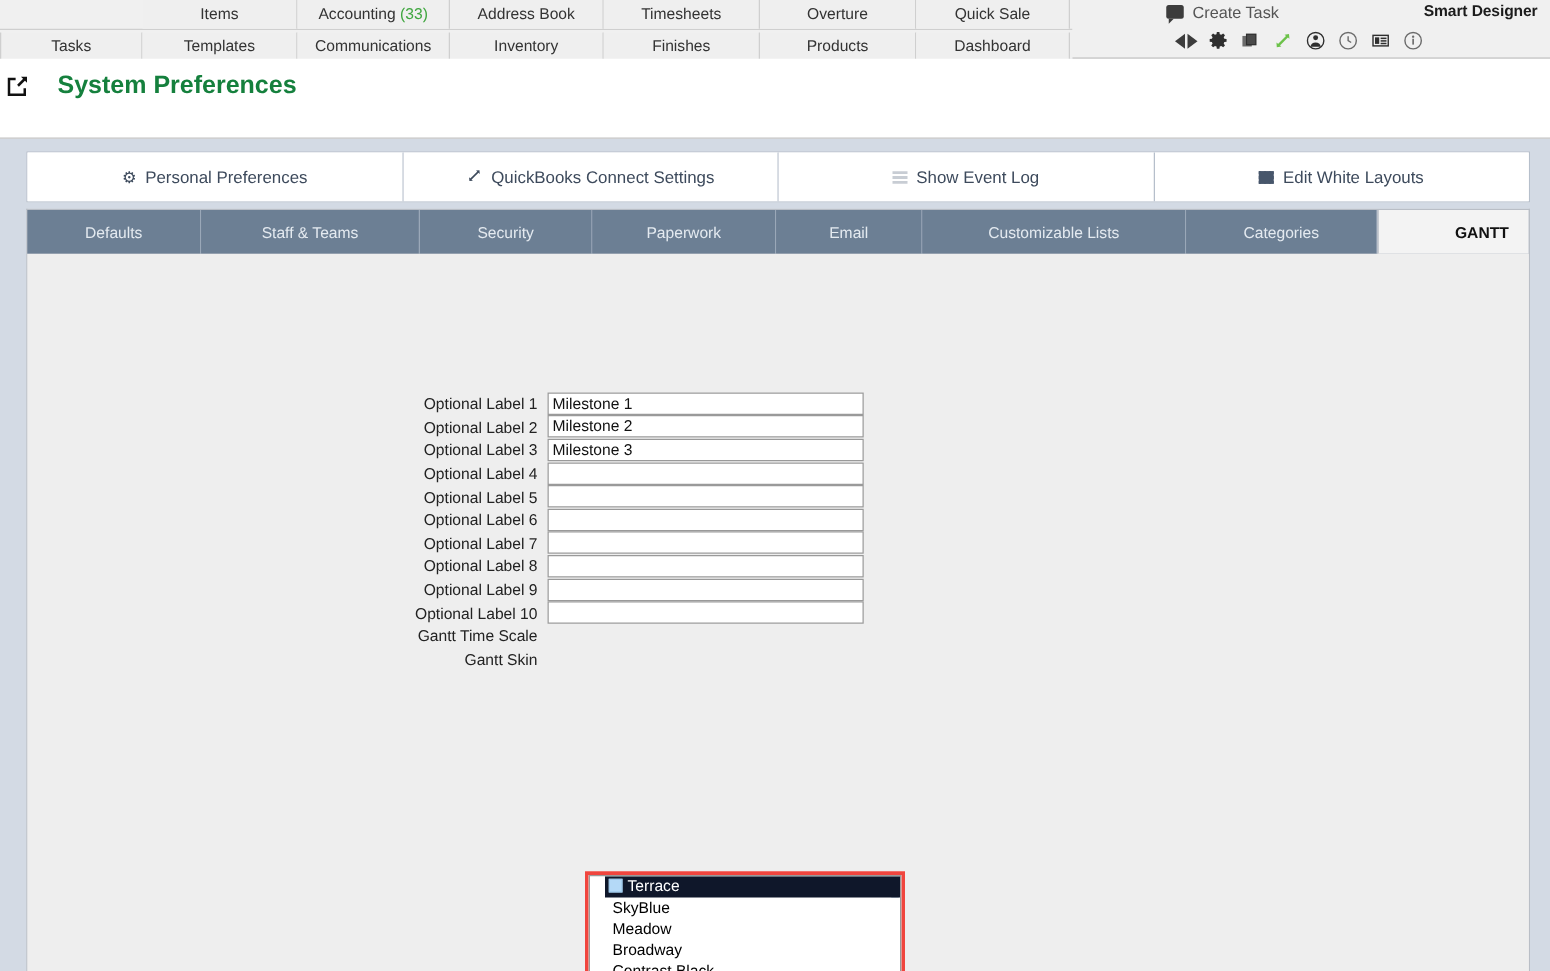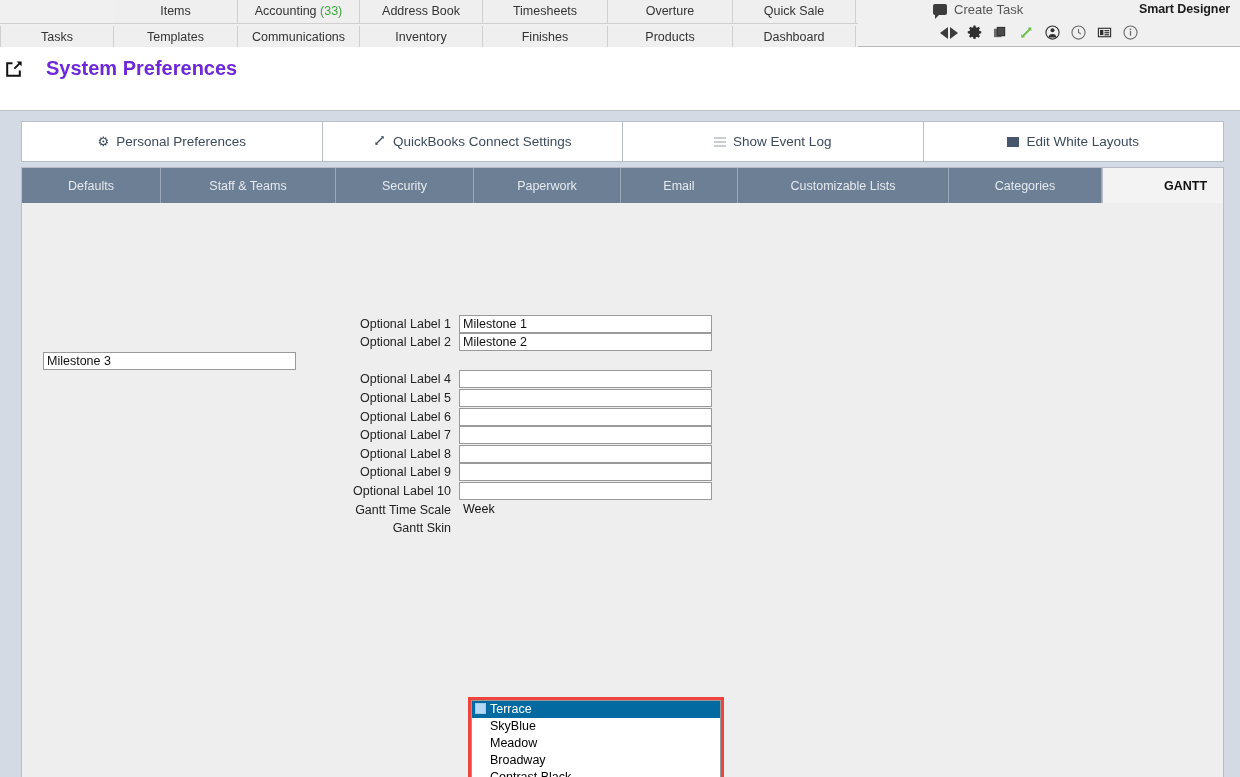--- a/index.html
+++ b/index.html
@@ -142,21 +142,21 @@
   .ext-icon {
     position: absolute;
     left: 5px; top: 13px;
     width: 18px; height: 18px;
   }
   .page-title {
     position: absolute;
     left: 46px; top: 10px;
     font-size: 20px;
     font-weight: bold;
-    color: #6d28d9;
+    color: #15803d;
   }
 
   
   .content-wrap {
     position: absolute;
     top: 112px; left: 0;
     width: 1240px;
     height: 665px;
     background: #d3dae4;
   }
@@ -250,23 +250,22 @@
 
   
   .form {
     position: absolute;
     top: 111px;
     left: 0;
     width: 100%;
   }
   .row {
     display: flex;
-    align-items: flex-end;
+    align-items: center;
     height: 18.6px;
-    padding-left: 21px;
   }
   .row .lbl {
     width: 416px;
     text-align: right;
     font-size: 12.5px;
     color: #222;
     padding-right: 8px;
     box-sizing: border-box;
     line-height: 18px;
     white-space: nowrap;
@@ -314,22 +313,23 @@
     height: 17px;
     line-height: 17px;
     font-size: 12.5px;
     color: #000000;
     padding-left: 18px;
     white-space: nowrap;
     cursor: default;
     position: relative;
   }
   .opt.sel {
-    background: #0369a1;
+    background: #0f172a;
     color: #ffffff;
+    margin-left: 12px;
   }
   .opt.sel .chk {
     position: absolute;
     left: 3px; top: 2px;
     width: 11px; height: 11px;
     background: #b4d9f7;
     border: 1px solid #9fc9ec;
     box-sizing: border-box;
   }
   .dd-scroll-thumb {
@@ -509,20 +509,21 @@
       <div class="form" id="formRows">
           <div class="row">
             <div class="lbl">Optional Label 1</div>
             <div class="fld">Milestone 1</div>
           </div>
           <div class="row">
             <div class="lbl">Optional Label 2</div>
             <div class="fld">Milestone 2</div>
           </div>
           <div class="row">
+            <div class="lbl">Optional Label 3</div>
             <div class="fld">Milestone 3</div>
           </div>
           <div class="row">
             <div class="lbl">Optional Label 4</div>
             <div class="fld"></div>
           </div>
           <div class="row">
             <div class="lbl">Optional Label 5</div>
             <div class="fld"></div>
           </div>
@@ -541,21 +542,20 @@
           <div class="row">
             <div class="lbl">Optional Label 9</div>
             <div class="fld"></div>
           </div>
           <div class="row">
             <div class="lbl">Optional Label 10</div>
             <div class="fld"></div>
           </div>
           <div class="row">
             <div class="lbl">Gantt Time Scale</div>
-            <div class="fld noborder">Week</div>
           </div>
           <div class="row">
             <div class="lbl">Gantt Skin</div>
             <div class="fld noborder"></div>
           </div>
         </div>
 
       <div class="dropdown-wrap">
         <div class="dropdown-inner" id="ddList">
           <div class="dd-scroll-thumb"></div>

